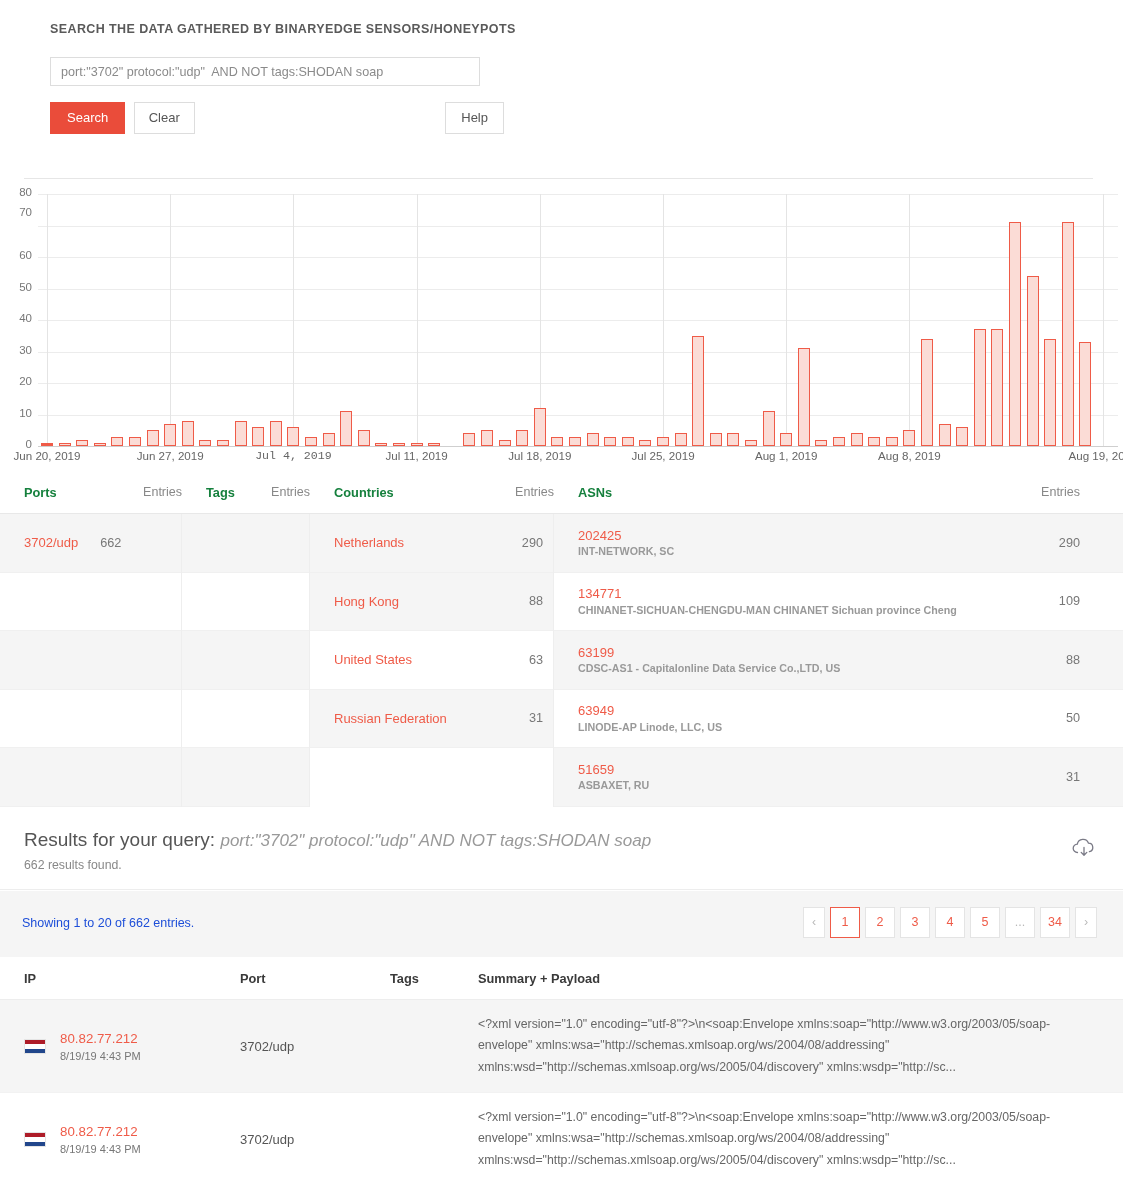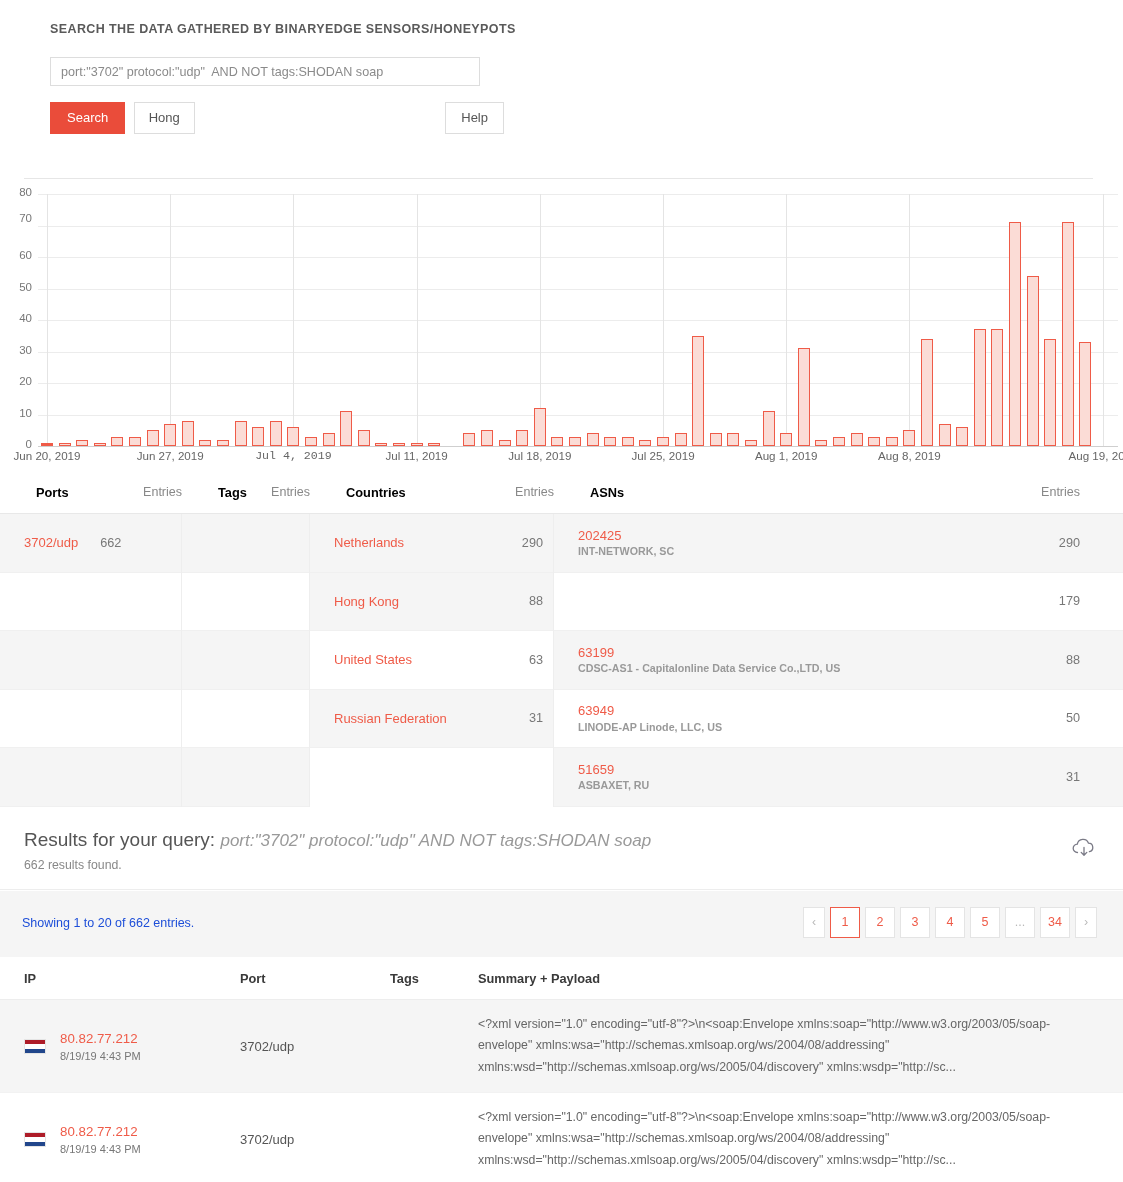--- a/index.html
+++ b/index.html
@@ -110,21 +110,21 @@
   .facet-head {
     display: flex;
     border-bottom: 1px solid #e8e8e8;
     height: 42px;
     align-items: center;
   }
   .col-ports { width: 182px; display:flex; }
   .col-tags { width: 128px; display:flex; }
   .col-countries { width: 244px; display:flex; }
   .col-asns { width: 569px; display:flex; }
-  .fh-label { padding-left: 36px; font-weight: 700; color:#000000; font-size:12.8px;}
+  .fh-label { padding-left: 24px; font-weight: 700; color:#15803d; font-size:12.8px;}
   .fh-entries { font-weight: 400; color:#888; font-size:12.5px; margin-left:auto; padding-right: 0;}
 
   .facet-body { display: flex; }
   .fcol { display: flex; flex-direction: column; }
   .fcol.ports { width: 182px; border-right: 1px solid #eee; }
   .fcol.tags { width: 128px; border-right: 1px solid #eee; }
   .fcol.countries { width: 244px; border-right: 1px solid #eee; }
   .fcol.asns { width: 569px; }
   .fcell {
     height: 58.5px;
@@ -201,21 +201,21 @@
   }
 </style>
 </head>
 <body>
 
 <div class="search-panel">
   <div class="search-heading">SEARCH THE DATA GATHERED BY BINARYEDGE SENSORS/HONEYPOTS</div>
   <input class="query-box" type="text" value="port:&quot;3702&quot; protocol:&quot;udp&quot;  AND NOT tags:SHODAN soap" style="">
   <div class="btn-row">
     <button class="btn btn-search">Search</button>
-    <button class="btn btn-clear">Hong</button>
+    <button class="btn btn-clear">Clear</button>
     <button class="btn btn-help">Help</button>
   </div>
 </div>
 <div class="hr-top"></div>
 
 <div class="chart-wrap">
   <div class="chart-area" id="chart-area">
       <div class="gridline axis" style="top: 252px;"></div>
       <div class="ylabel" style="top: 252px;">0</div>
       <div class="gridline" style="top: 220.5px;"></div>
@@ -224,21 +224,21 @@
       <div class="ylabel" style="top: 189px;">20</div>
       <div class="gridline" style="top: 157.5px;"></div>
       <div class="ylabel" style="top: 157.5px;">30</div>
       <div class="gridline" style="top: 126px;"></div>
       <div class="ylabel" style="top: 126px;">40</div>
       <div class="gridline" style="top: 94.5px;"></div>
       <div class="ylabel" style="top: 94.5px;">50</div>
       <div class="gridline" style="top: 63px;"></div>
       <div class="ylabel" style="top: 63px;">60</div>
       <div class="gridline" style="top: 31.5px;"></div>
-      <div class="ylabel" style="top: 26px;">70</div>
+      <div class="ylabel" style="top: 20px;">70</div>
       <div class="gridline" style="top: 0px;"></div>
       <div class="ylabel" style="top: 0px;">80</div>
       <div class="vgrid" style="left: 9px;"></div>
       <div class="vgrid" style="left: 132.2px;"></div>
       <div class="vgrid" style="left: 255.4px;"></div>
       <div class="vgrid" style="left: 378.6px;"></div>
       <div class="vgrid" style="left: 501.8px;"></div>
       <div class="vgrid" style="left: 625px;"></div>
       <div class="vgrid" style="left: 748.2px;"></div>
       <div class="vgrid" style="left: 871.4px;"></div>
@@ -376,21 +376,25 @@
           <div class="asn-main">
             <div class="asn-text">
               <span class="asn-id">202425</span>
               <span class="asn-desc">INT-NETWORK, SC</span>
             </div>
             <span class="asn-num">290</span>
           </div>
         </div>
         <div class="fcell">
           <div class="asn-main">
-            <span class="asn-num">179</span>
+            <div class="asn-text">
+              <span class="asn-id">134771</span>
+              <span class="asn-desc">CHINANET-SICHUAN-CHENGDU-MAN CHINANET Sichuan province Cheng</span>
+            </div>
+            <span class="asn-num">109</span>
           </div>
         </div>
         <div class="fcell alt">
           <div class="asn-main">
             <div class="asn-text">
               <span class="asn-id">63199</span>
               <span class="asn-desc">CDSC-AS1 - Capitalonline Data Service Co.,LTD, US</span>
             </div>
             <span class="asn-num">88</span>
           </div>

